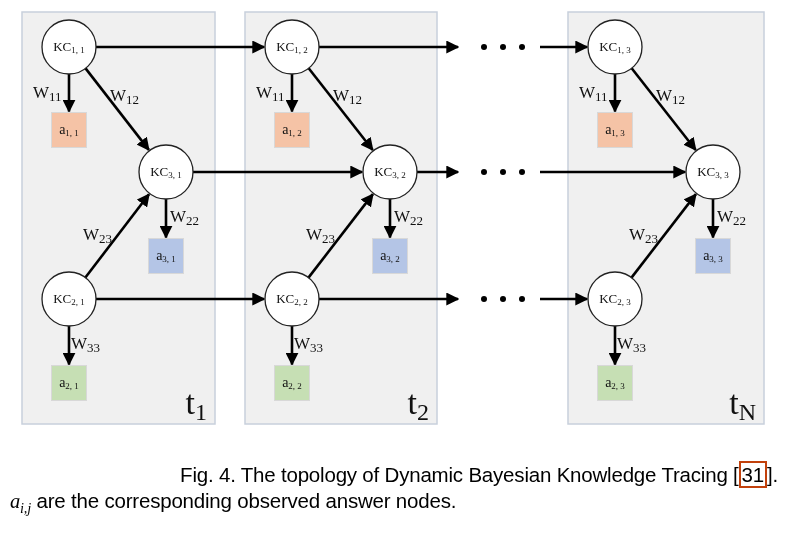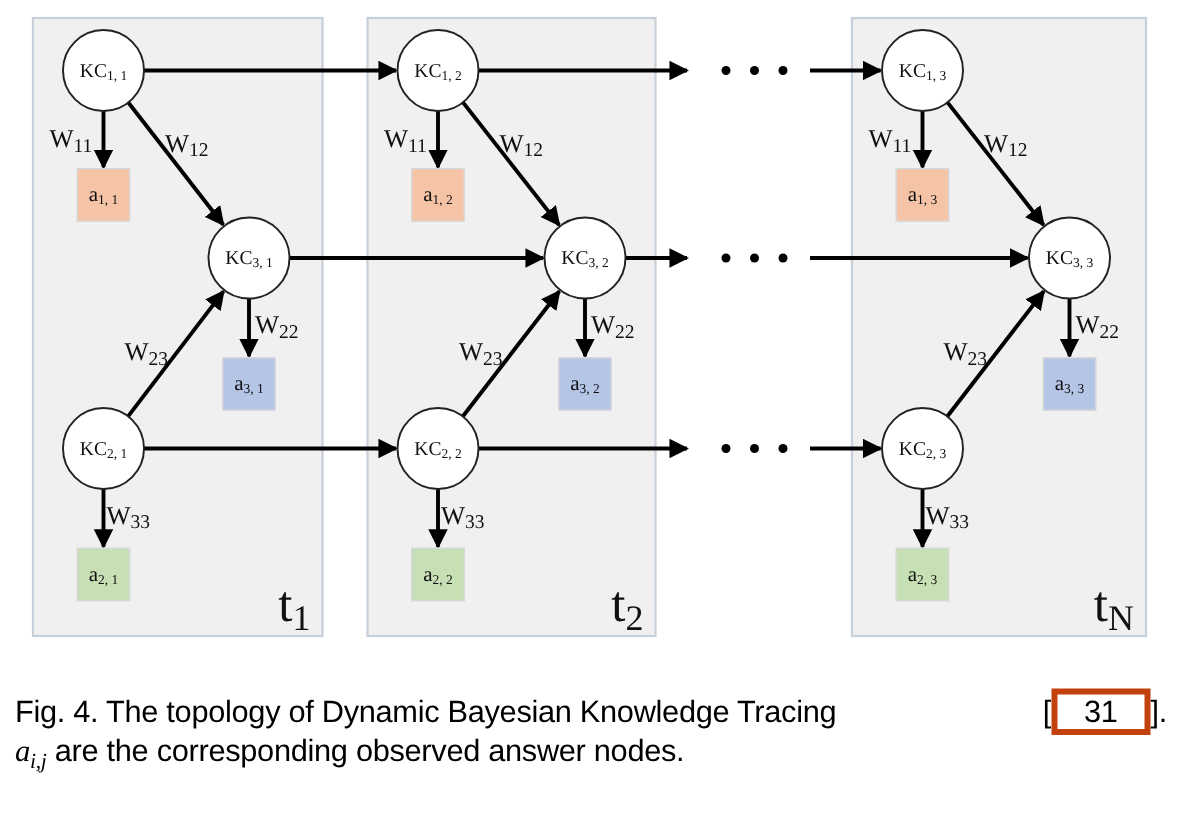--- a/index.html
+++ b/index.html
@@ -7,25 +7,25 @@
   #fig { position:absolute; left:0; top:0; width:786px; height:440px; }
   .node-text { font-family:"Liberation Serif","DejaVu Serif",serif; fill:#111; }
   .wlabel { font-family:"Liberation Serif","DejaVu Serif",serif; fill:#111; }
   .tlabel { font-family:"Liberation Serif","DejaVu Serif",serif; fill:#111; }
   #caption {
     position:absolute; left:10px; top:462px; width:768px;
     font-family:"Liberation Sans","DejaVu Sans",sans-serif;
     font-size:20.5px; line-height:26px; color:#000;
     letter-spacing:-0.2px;
   }
-  #caption .line { white-space:nowrap; display:flex; justify-content:space-between; }
+  #caption .line { white-space:nowrap; display:flex; justify-content:flex-end; }
   #caption .line.last { justify-content:flex-start; }
   .math { font-family:"Liberation Serif","DejaVu Serif",serif; font-style:italic; }
   .math sub { font-size:0.7em; vertical-align:-0.35em; }
-  .cite { border:4px solid #c2410c; padding:0 18px; }
+  .cite { border:2px solid #c2410c; padding:0 1px; }
   .w { white-space:pre; }
 </style>
 </head>
 <body>
 
 <svg id="fig" xmlns="http://www.w3.org/2000/svg" width="786" height="440" viewBox="0 0 786 440">
   <defs>
     <marker id="arrow" viewBox="0 0 10 10" refX="9" refY="5" markerWidth="5" markerHeight="5" orient="auto" markerUnits="strokeWidth">
       <path d="M0,0 L10,5 L0,10 z" fill="#000"></path>
     </marker>

